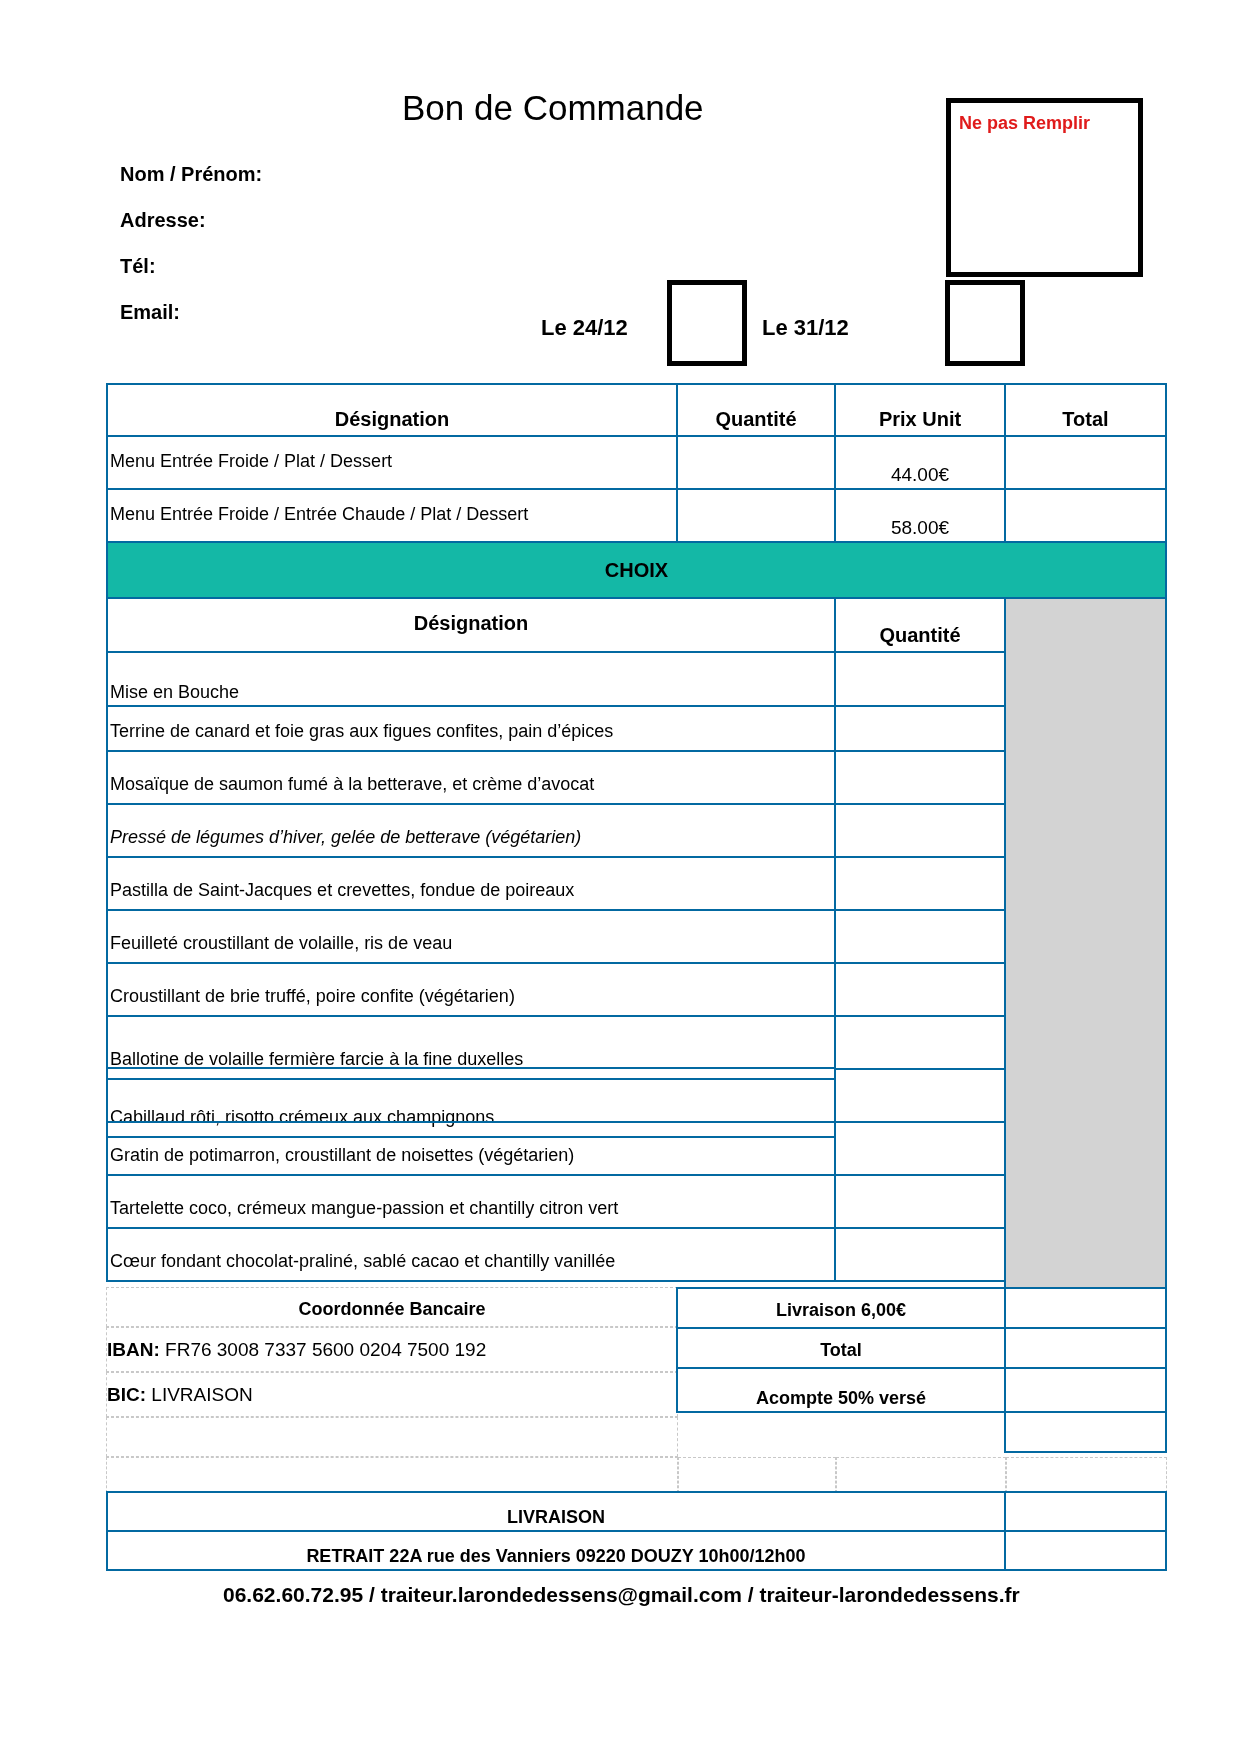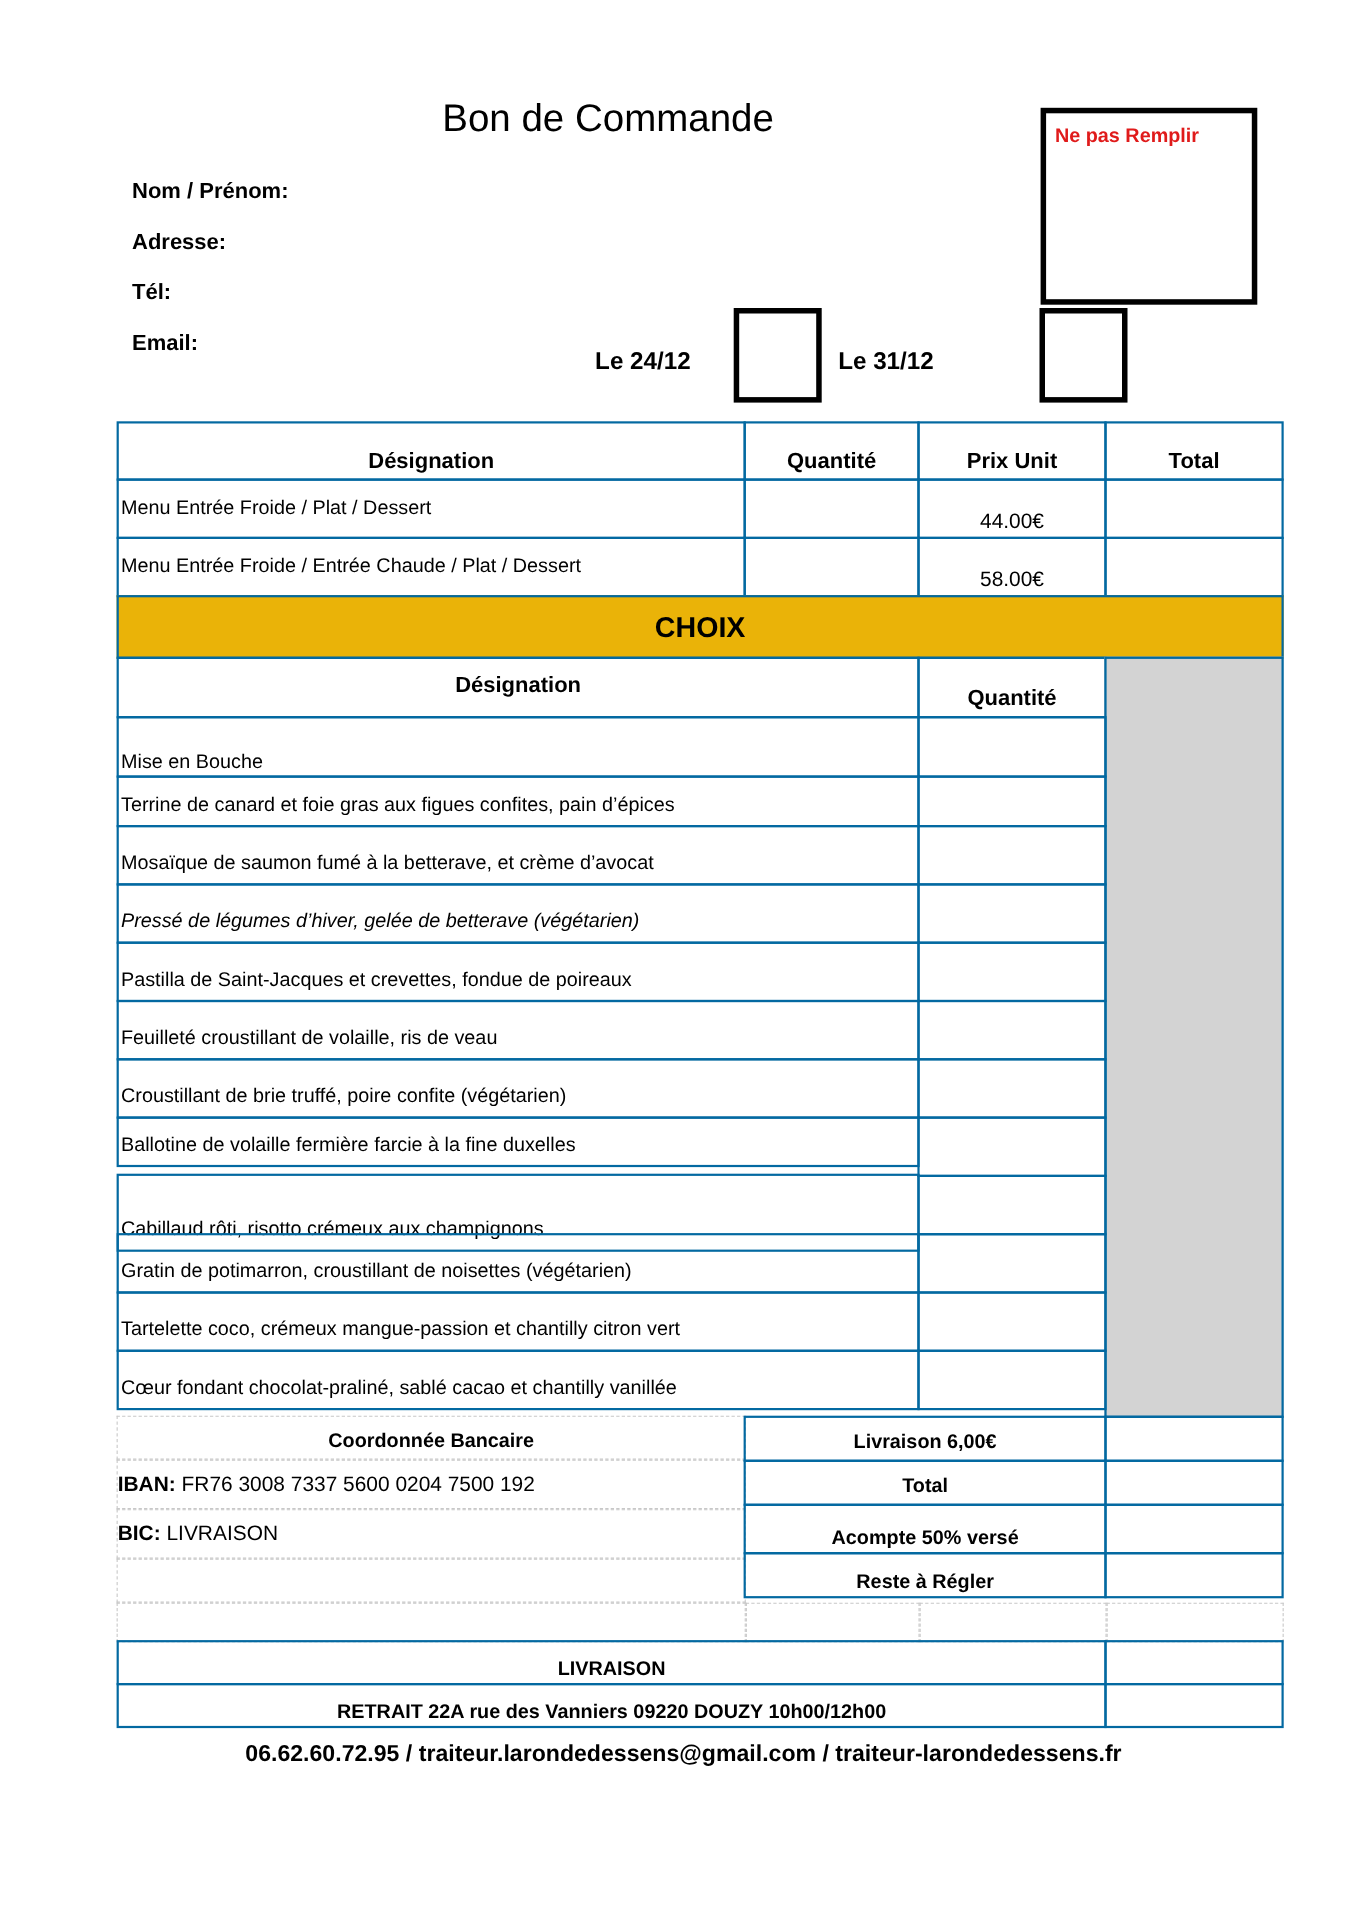--- a/index.html
+++ b/index.html
@@ -16,21 +16,21 @@
   .checkbox { width:70px; height:76px; border:5px solid #000; background:#fff; cursor:pointer; }
 
   .grid { position:absolute; left:106px; width:1061px; }
   .cell { position:absolute; box-sizing:border-box; display:flex; align-items:flex-end; font-size:18px; }
   .b { border:2px solid #0369a1; }
   .hdr { font-weight:bold; font-size:20px; justify-content:center; padding-bottom:4px; }
   .txt { padding-left:2px; padding-bottom:8px; white-space:nowrap; }
   .center { justify-content:center; }
   .dashed { border:1px dashed #c8c8c8; }
   .grey-fill { background:#d3d3d3; }
-  .choix { background:#eab308; font-weight:bold; font-size:26px; justify-content:center; align-items:center; }
+  .choix { background:#14b8a6; font-weight:bold; font-size:20px; justify-content:center; align-items:center; }
   .footer { left:0; width:1240px; top:1583px; text-align:center; font-size:21px; font-weight:bold; }
   .footer span { position:absolute; left:223px; white-space:nowrap; }
 </style>
 </head>
 <body>
 
 <div class="abs title">
   <span>Bon de Commande</span>
 </div>
 
@@ -85,21 +85,21 @@
     <div class="cell b txt" style="left: 0px; top: 153px; width: 730px; height: 55px;">Mosaïque de saumon fumé à la betterave, et crème d’avocat</div>
     <div class="cell b center" style="left: 728px; top: 153px; width: 172px; height: 55px;"></div>
     <div class="cell b txt" style="left: 0px; top: 206px; width: 730px; height: 55px; font-style: italic;">Pressé de légumes d’hiver, gelée de betterave (végétarien)</div>
     <div class="cell b center" style="left: 728px; top: 206px; width: 172px; height: 55px;"></div>
     <div class="cell b txt" style="left: 0px; top: 259px; width: 730px; height: 55px;">Pastilla de Saint-Jacques et crevettes, fondue de poireaux</div>
     <div class="cell b center" style="left: 728px; top: 259px; width: 172px; height: 55px;"></div>
     <div class="cell b txt" style="left: 0px; top: 312px; width: 730px; height: 55px;">Feuilleté croustillant de volaille, ris de veau</div>
     <div class="cell b center" style="left: 728px; top: 312px; width: 172px; height: 55px;"></div>
     <div class="cell b txt" style="left: 0px; top: 365px; width: 730px; height: 55px;">Croustillant de brie truffé, poire confite (végétarien)</div>
     <div class="cell b center" style="left: 728px; top: 365px; width: 172px; height: 55px;"></div>
-    <div class="cell b txt" style="left: 0px; top: 418px; width: 730px; height: 46px;">Ballotine de volaille fermière farcie à la fine duxelles</div>
+    <div class="cell b txt" style="left: 0px; top: 418px; width: 730px; height: 65px;">Ballotine de volaille fermière farcie à la fine duxelles</div>
     <div class="cell b center" style="left: 728px; top: 418px; width: 172px; height: 55px;"></div>
     <div class="cell b txt" style="left: 0px; top: 470px; width: 730px; height: 71px;">Cabillaud rôti, risotto crémeux aux champignons</div>
     <div class="cell b center" style="left: 728px; top: 471px; width: 172px; height: 55px;"></div>
     <div class="cell b txt" style="left: 0px; top: 524px; width: 730px; height: 55px;">Gratin de potimarron, croustillant de noisettes (végétarien)</div>
     <div class="cell b center" style="left: 728px; top: 524px; width: 172px; height: 55px;"></div>
     <div class="cell b txt" style="left: 0px; top: 577px; width: 730px; height: 55px;">Tartelette coco, crémeux mangue-passion et chantilly citron vert</div>
     <div class="cell b center" style="left: 728px; top: 577px; width: 172px; height: 55px;"></div>
     <div class="cell b txt" style="left: 0px; top: 630px; width: 730px; height: 55px;">Cœur fondant chocolat-praliné, sablé cacao et chantilly vanillée</div>
     <div class="cell b center" style="left: 728px; top: 630px; width: 172px; height: 55px;"></div>
   </div>
@@ -118,21 +118,20 @@
   <div class="cell dashed" style="left:572px; top:170px; width:158px; height:36px;"></div>
   <div class="cell dashed" style="left:730px; top:170px; width:170px; height:36px;"></div>
   <div class="cell dashed" style="left:900px; top:170px; width:161px; height:36px;"></div>
 
   <div class="cell b center" style="left:570px; top:0; width:330px; height:42px; font-weight:bold; font-size:18px; padding-bottom:6px;">Livraison 6,00€</div>
   <div class="cell b" style="left:898px; top:0; width:163px; height:42px;"></div>
   <div class="cell b center" style="left:570px; top:40px; width:330px; height:42px; font-weight:bold; font-size:18px; padding-bottom:6px;">Total</div>
   <div class="cell b" style="left:898px; top:40px; width:163px; height:42px;"></div>
   <div class="cell b center" style="left:570px; top:80px; width:330px; height:46px; font-weight:bold; font-size:18px; padding-bottom:2px;">Acompte 50% versé</div>
   <div class="cell b" style="left:898px; top:80px; width:163px; height:46px;"></div>
-  <div class="cell b center" style="left:570px; top:124px; width:330px; height:42px; font-weight:bold; font-size:18px; padding-bottom:2px;">Reste à Régler</div>
   <div class="cell b" style="left:898px; top:124px; width:163px; height:42px;"></div>
 </div>
 
 <div class="grid" style="top:1491px; height:80px;">
   <div class="cell b center" style="left:0; top:0; width:900px; height:41px; font-weight:bold; font-size:18px; padding-bottom:2px;">LIVRAISON</div>
   <div class="cell b" style="left:898px; top:0; width:163px; height:41px;"></div>
   <div class="cell b center" style="left:0; top:39px; width:900px; height:41px; font-weight:bold; font-size:18px; padding-bottom:2px;">RETRAIT 22A rue des Vanniers 09220 DOUZY 10h00/12h00</div>
   <div class="cell b" style="left:898px; top:39px; width:163px; height:41px;"></div>
 </div>
 

